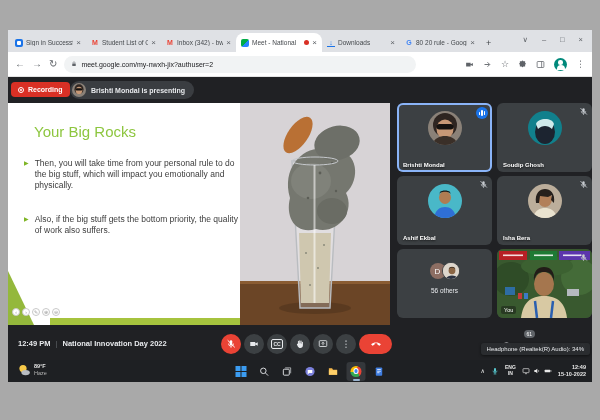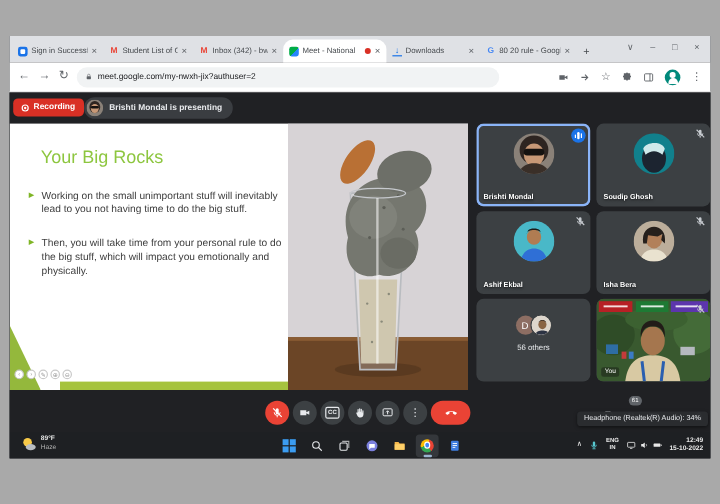--- a/index.html
+++ b/index.html
@@ -205,27 +205,27 @@
               <rect x="9" y="13" width="16" height="5" rx="2.5" fill="#151210"></rect>
             </g>
           </svg>
       </span>
       <span>Brishti Mondal is presenting</span>
     </div>
 
     <div class="slide">
       <div class="slide-title">Your Big Rocks</div>
       <div class="bullets">
-        <div class="bullet m1">
-          <span class="bmark">▶</span>
-          <span>Working on the small unimportant stuff will inevitably lead to you not having time to do the big stuff.</span>
-        </div>
         <div class="bullet m2">
           <span class="bmark">▶</span>
           <span>Then, you will take time from your personal rule to do the big stuff, which will impact you emotionally and physically.</span>
+        </div>
+        <div class="bullet">
+          <span class="bmark">▶</span>
+          <span>Also, if the big stuff gets the bottom priority, the quality of work also suffers.</span>
         </div>
       </div>
       <div class="wedge"></div>
       <div class="bband"></div>
       <div class="snav">
         <span>‹</span>
         <span>›</span>
         <span>✎</span>
         <span>⊕</span>
         <span>⊖</span>
@@ -366,20 +366,25 @@
         <svg class="mico" viewBox="0 0 24 24">
             <path d="M12 15a3 3 0 0 0 3-3V6a3 3 0 0 0-6 0v6a3 3 0 0 0 3 3z" fill="currentColor"></path>
             <path d="M6 11a6 6 0 0 0 12 0M12 17v4" stroke="currentColor" stroke-width="2" fill="none"></path>
             <line x1="4" y1="3" x2="21" y2="20" stroke="currentColor" stroke-width="2.4"></line>
           </svg>
         <span class="vlabel">You</span>
       </div>
     </div>
 
     <div class="bbar">
+      <div class="btime">
+        <span>12:49 PM</span>
+        <span class="bdiv">|</span>
+        <span>National Innovation Day 2022</span>
+      </div>
       <div class="ctrls">
         <div class="cbtn red">
           <svg viewBox="0 0 24 24">
               <path d="M12 15a3 3 0 0 0 3-3V6a3 3 0 0 0-6 0v6a3 3 0 0 0 3 3z" fill="#fff"></path>
               <path d="M6 11a6 6 0 0 0 12 0M12 17v4" stroke="#fff" stroke-width="2" fill="none"></path>
               <line x1="4" y1="3" x2="21" y2="20" stroke="#fff" stroke-width="2.4"></line>
             </svg>
         </div>
         <div class="cbtn">
           <svg viewBox="0 0 24 24" fill="currentColor">

